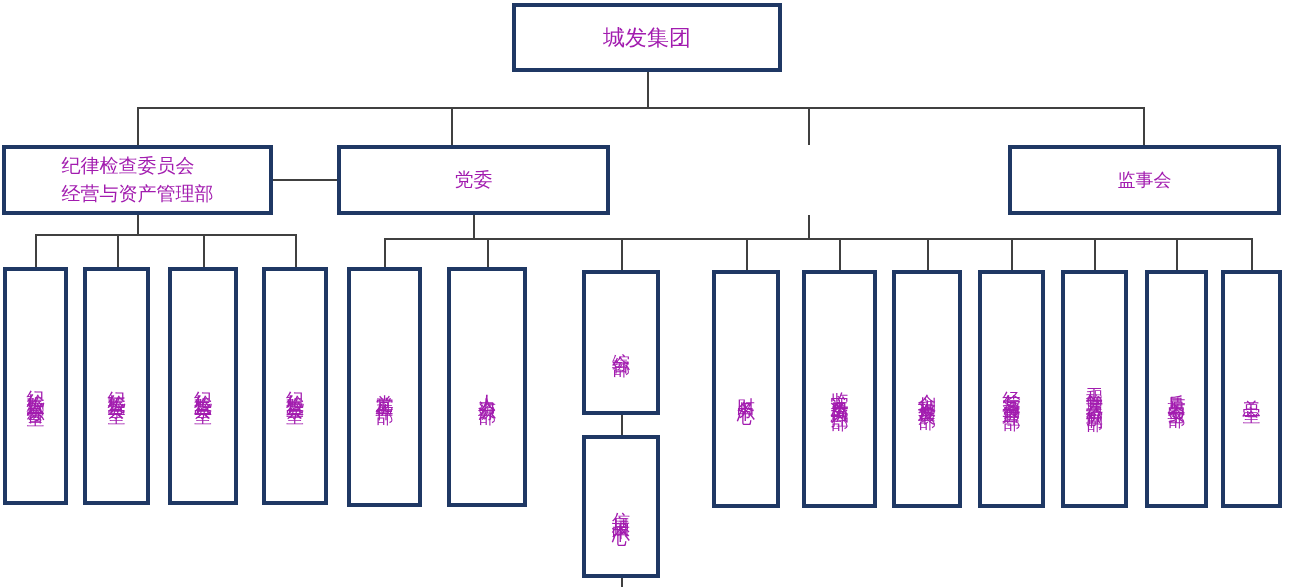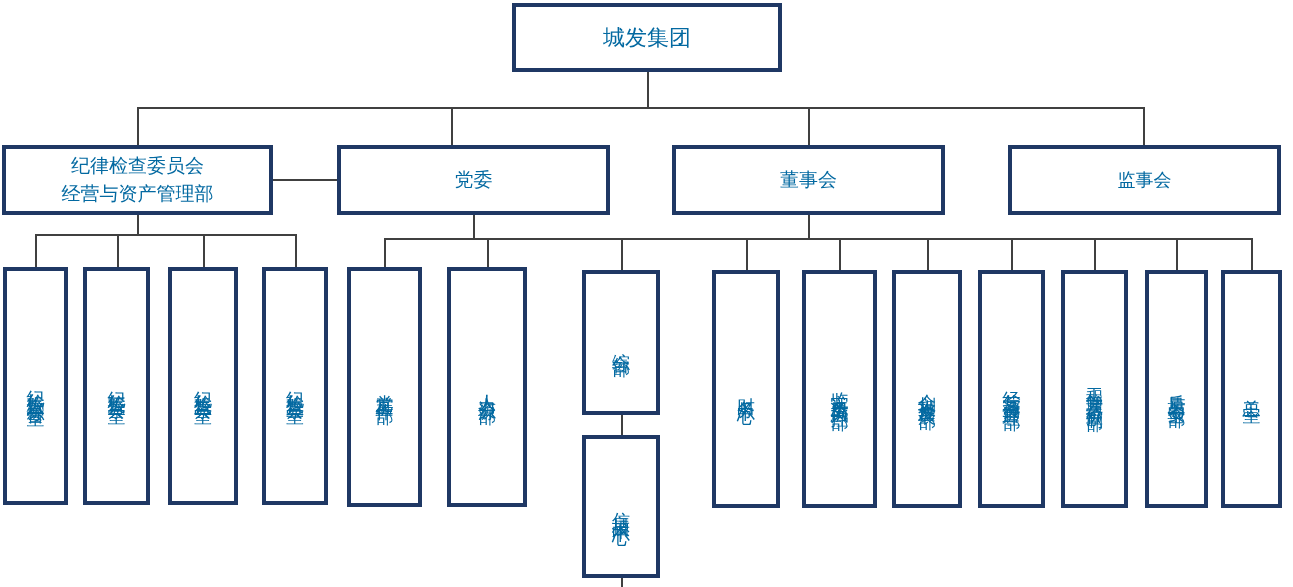--- a/index.html
+++ b/index.html
@@ -7,21 +7,21 @@
   #stage {
     position:relative; width:1293px; height:587px; background:#ffffff;
     overflow:hidden;
     font-family:"Liberation Serif","DejaVu Serif",serif;
     color:#000;
   }
   .node {
     position:absolute; box-sizing:border-box; background:#ffffff;
     border:4px solid var(--box-border);
     display:flex; align-items:center; justify-content:center;
-    text-align:center; color:#0369a1;
+    text-align:left; color:#a21caf;
   }
   .hbox { white-space:pre-line; line-height:1.5; }
   .vbox {
     writing-mode:vertical-rl; text-orientation:mixed;
     letter-spacing:3px; line-height:1;
   }
   .line { position:absolute; background:var(--line-color); }
   .line.h { height:1.5px; }
   .line.v { width:1.5px; }
 </style>
@@ -54,21 +54,20 @@
     <div class="line v" style="left: 1011px; top: 238px; height: 32px;"></div>
     <div class="line v" style="left: 1094px; top: 238px; height: 32px;"></div>
     <div class="line v" style="left: 1176px; top: 238px; height: 32px;"></div>
     <div class="line v" style="left: 1251px; top: 238px; height: 32px;"></div>
     <div class="line v" style="left: 621px; top: 415px; height: 20px;"></div>
     <div class="line v" style="left: 621px; top: 578px; height: 9px;"></div>
     <div class="node hbox" style="left: 512px; top: 3px; width: 270px; height: 69px; font-size: 22px;">城发集团</div>
     <div class="node hbox" style="left: 2px; top: 145px; width: 271px; height: 70px; font-size: 19px;">纪律检查委员会
 经营与资产管理部</div>
     <div class="node hbox" style="left: 337px; top: 145px; width: 273px; height: 70px; font-size: 19px;">党委</div>
-    <div class="node hbox" style="left: 672px; top: 145px; width: 273px; height: 70px; font-size: 19px;">董事会</div>
     <div class="node hbox" style="left: 1008px; top: 145px; width: 273px; height: 70px; font-size: 18px;">监事会</div>
     <div class="node vbox" style="left: 3px; top: 267px; width: 65px; height: 238px; font-size: 18px;">纪检监察综合室</div>
     <div class="node vbox" style="left: 83px; top: 267px; width: 67px; height: 238px; font-size: 18px;">纪检监察一室</div>
     <div class="node vbox" style="left: 168px; top: 267px; width: 70px; height: 238px; font-size: 18px;">纪检监察二室</div>
     <div class="node vbox" style="left: 262px; top: 267px; width: 66px; height: 238px; font-size: 18px;">纪检监察三室</div>
     <div class="node vbox" style="left: 347px; top: 267px; width: 75px; height: 240px; font-size: 18px;">党群工作部</div>
     <div class="node vbox" style="left: 447px; top: 267px; width: 80px; height: 240px; font-size: 18px;">人力资源部</div>
     <div class="node vbox" style="left: 582px; top: 270px; width: 78px; height: 145px; font-size: 18px;">综合部</div>
     <div class="node vbox" style="left: 582px; top: 435px; width: 78px; height: 143px; font-size: 18px;">信息技术中心</div>
     <div class="node vbox" style="left: 712px; top: 270px; width: 68px; height: 238px; font-size: 18px;">财务中心</div>

